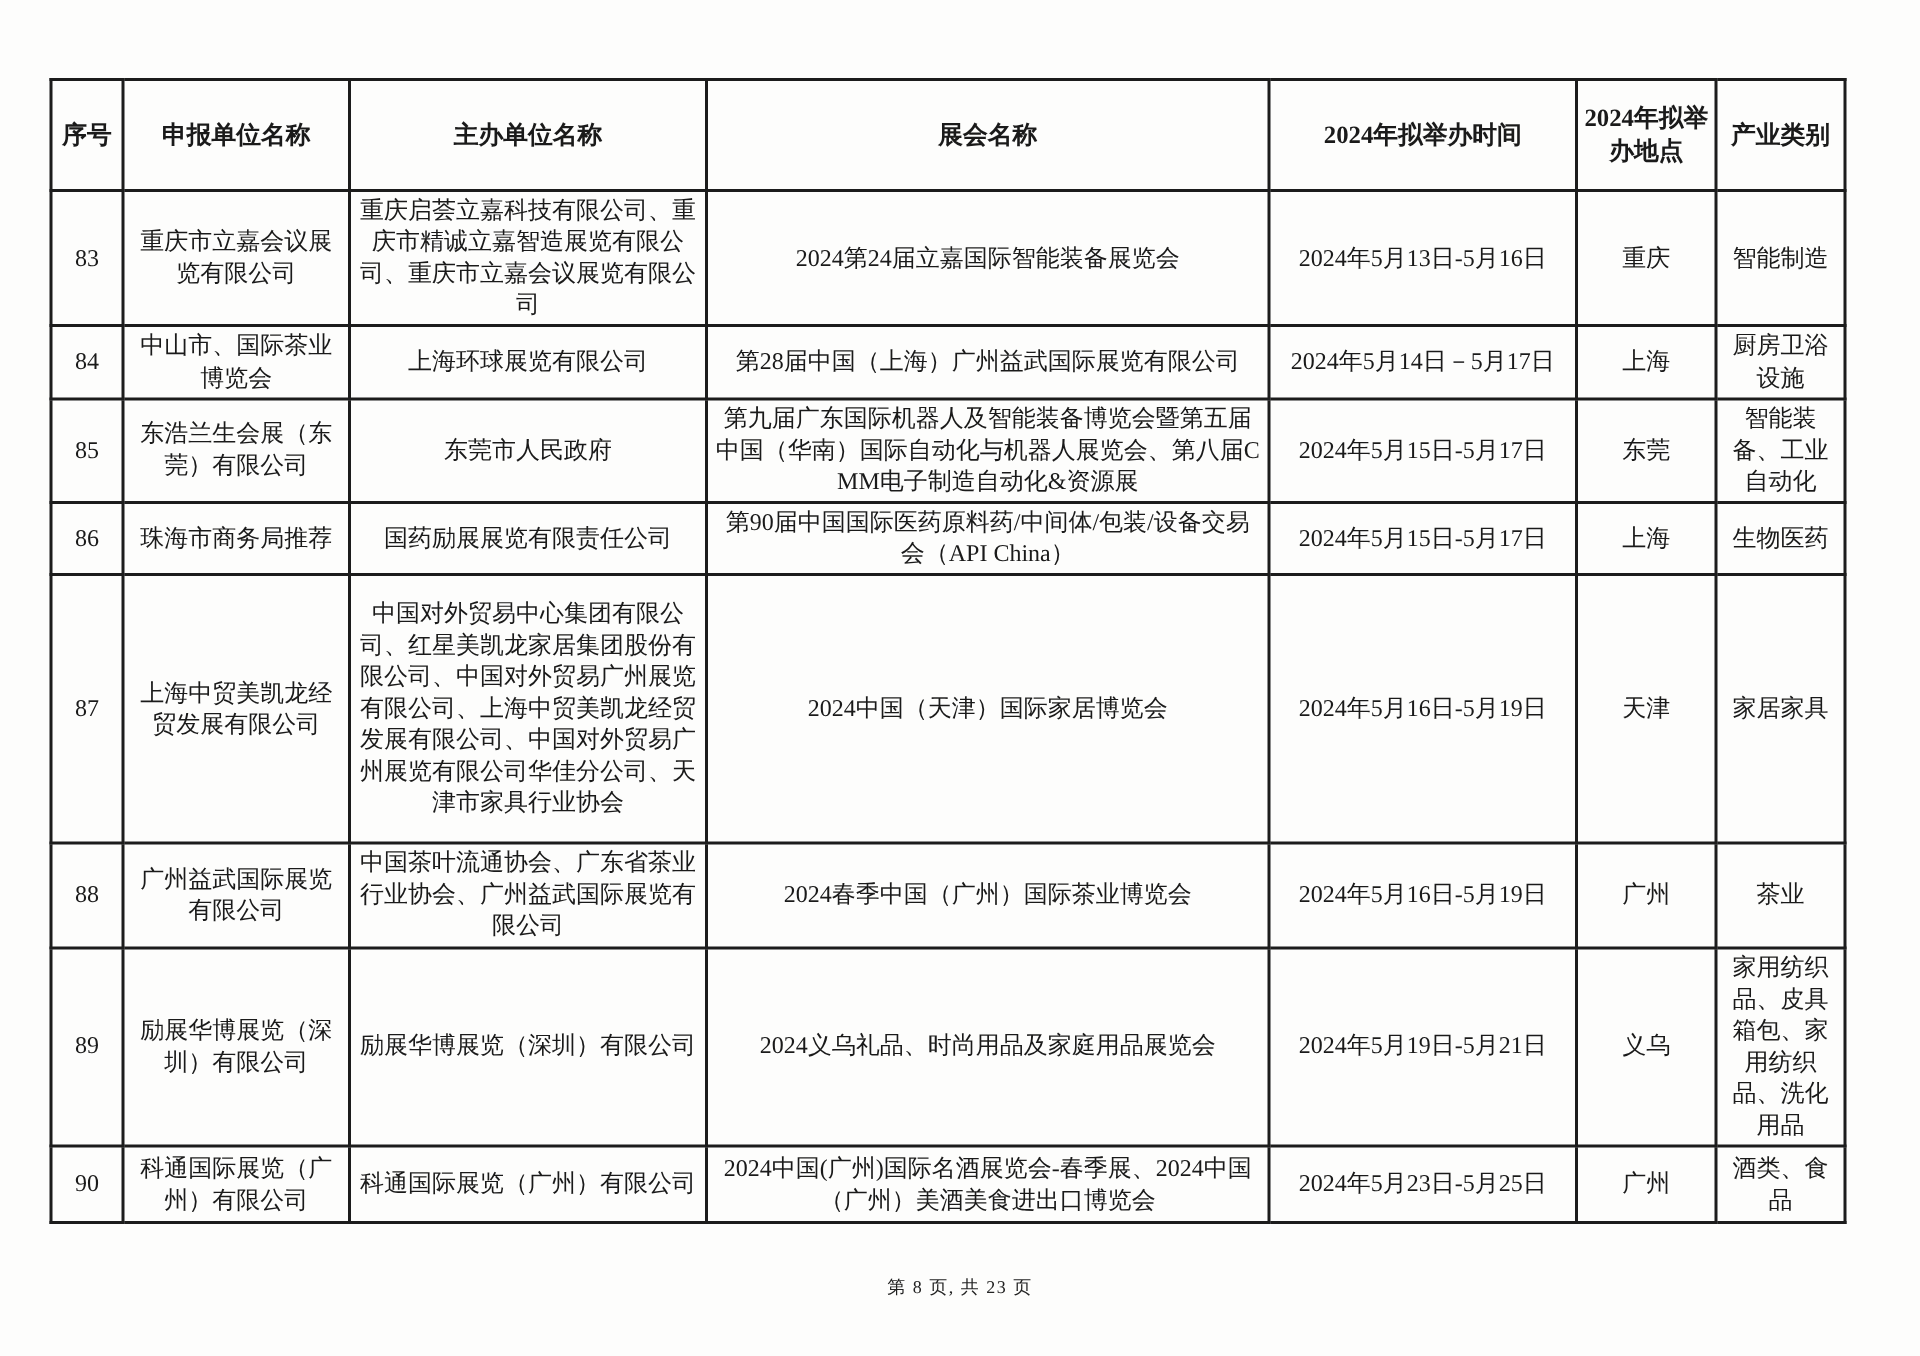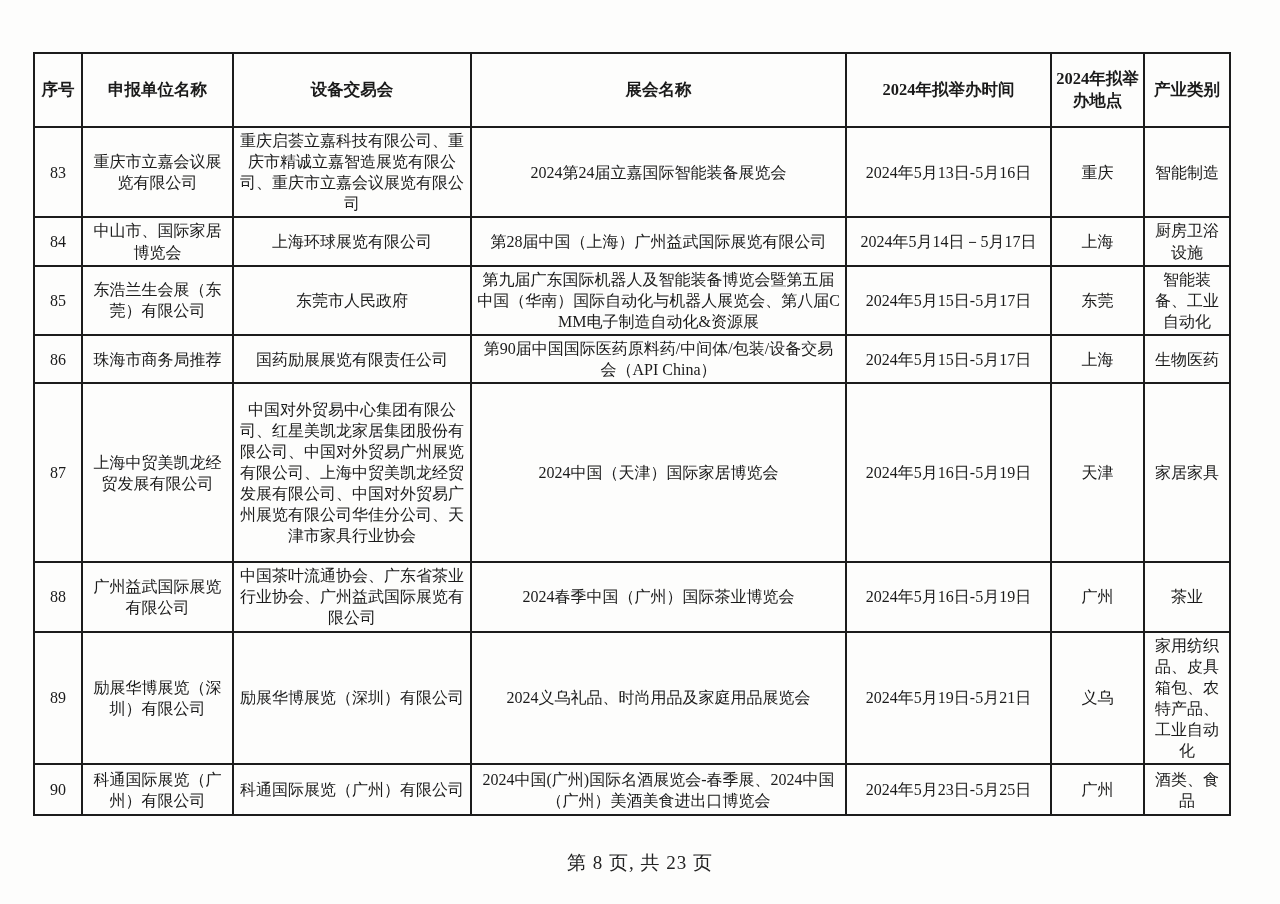--- a/index.html
+++ b/index.html
@@ -46,21 +46,21 @@
   tr.r87  { height: 179px; }
   tr.r88  { height: 66px; }
   tr.r89  { height: 98px; }
   tr.r90  { height: 51px; }
   .footer {
     position: absolute;
     top: 850px;
     left: 0;
     width: 1280px;
     text-align: center;
-    font-size: 19px;
+    font-size: 12px;
     letter-spacing: 1px;
     color: #222;
   }
 </style>
 </head>
 <body>
 
 <div class="page">
 
   <table class="exh">
@@ -70,40 +70,40 @@
       <col style="width:238px">
       <col style="width:375px">
       <col style="width:205px">
       <col style="width:93px">
       <col style="width:86px">
     </colgroup>
     <tbody>
       <tr class="hdr">
         <th>序号</th>
         <th>申报单位名称</th>
-        <th>设备交易会</th>
+        <th>主办单位名称</th>
         <th>展会名称</th>
         <th>2024年拟举办时间</th>
         <th>2024年拟举办地点</th>
         <th>产业类别</th>
       </tr>
 
       <tr class="r83">
         <td>83</td>
         <td>重庆市立嘉会议展览有限公司</td>
         <td>重庆启荟立嘉科技有限公司、重庆市精诚立嘉智造展览有限公司、重庆市立嘉会议展览有限公司</td>
         <td>2024第24届立嘉国际智能装备展览会</td>
         <td>2024年5月13日-5月16日</td>
         <td>重庆</td>
         <td>智能制造</td>
       </tr>
 
       <tr class="r84">
         <td>84</td>
-        <td>中山市、国际家居博览会</td>
+        <td>中山市、国际茶业博览会</td>
         <td>上海环球展览有限公司</td>
         <td>第28届中国（上海）广州益武国际展览有限公司</td>
         <td>2024年5月14日－5月17日</td>
         <td>上海</td>
         <td>厨房卫浴设施</td>
       </tr>
 
       <tr class="r85">
         <td>85</td>
         <td>东浩兰生会展（东莞）有限公司</td>
@@ -144,21 +144,21 @@
         <td>茶业</td>
       </tr>
 
       <tr class="r89">
         <td>89</td>
         <td>励展华博展览（深圳）有限公司</td>
         <td>励展华博展览（深圳）有限公司</td>
         <td>2024义乌礼品、时尚用品及家庭用品展览会</td>
         <td>2024年5月19日-5月21日</td>
         <td>义乌</td>
-        <td>家用纺织品、皮具箱包、农特产品、工业自动化</td>
+        <td>家用纺织品、皮具箱包、家用纺织品、洗化用品</td>
       </tr>
 
       <tr class="r90">
         <td>90</td>
         <td>科通国际展览（广州）有限公司</td>
         <td>科通国际展览（广州）有限公司</td>
         <td>2024中国(广州)国际名酒展览会-春季展、2024中国（广州）美酒美食进出口博览会</td>
         <td>2024年5月23日-5月25日</td>
         <td>广州</td>
         <td>酒类、食品</td>

